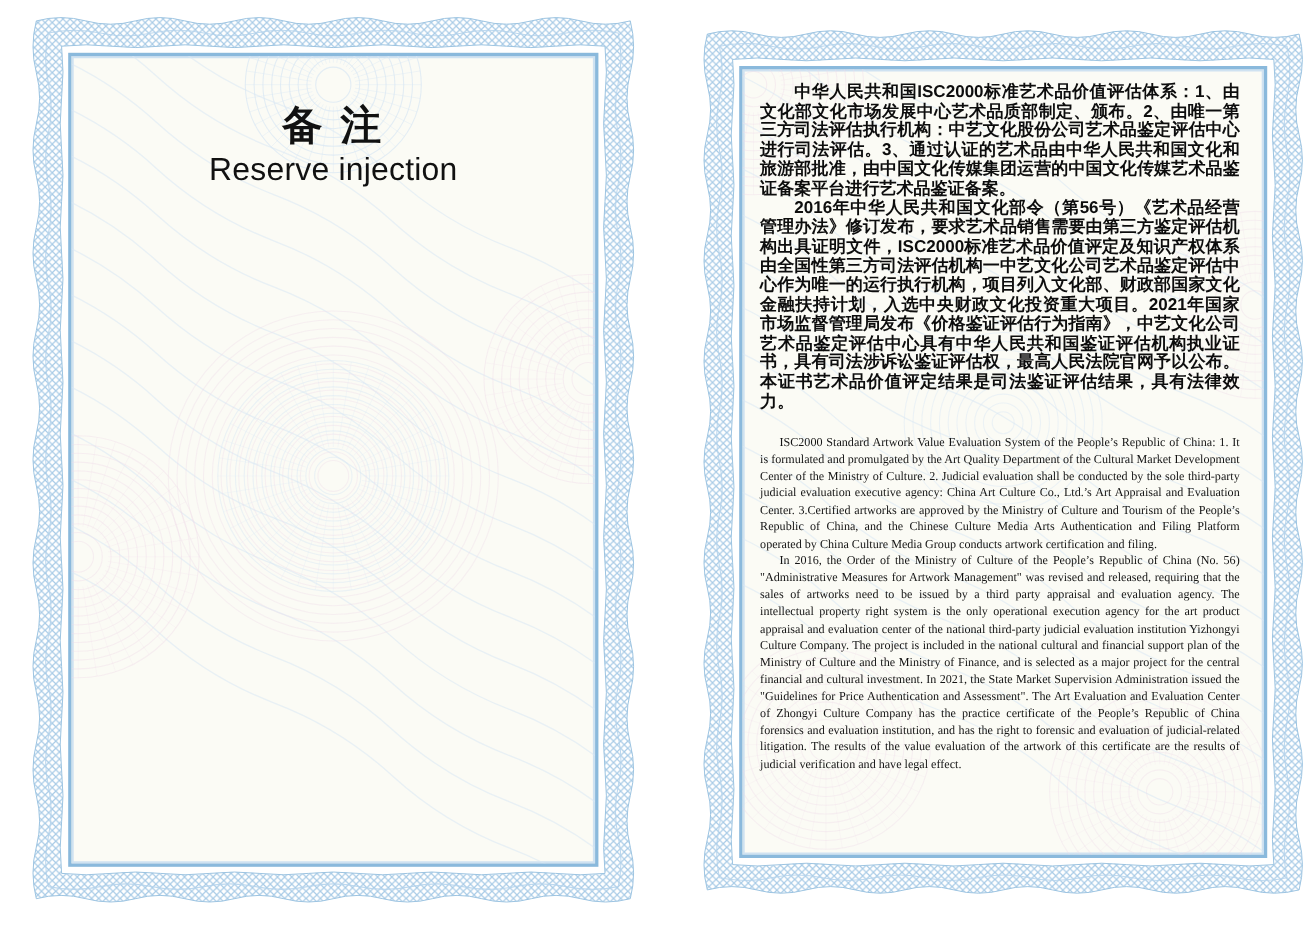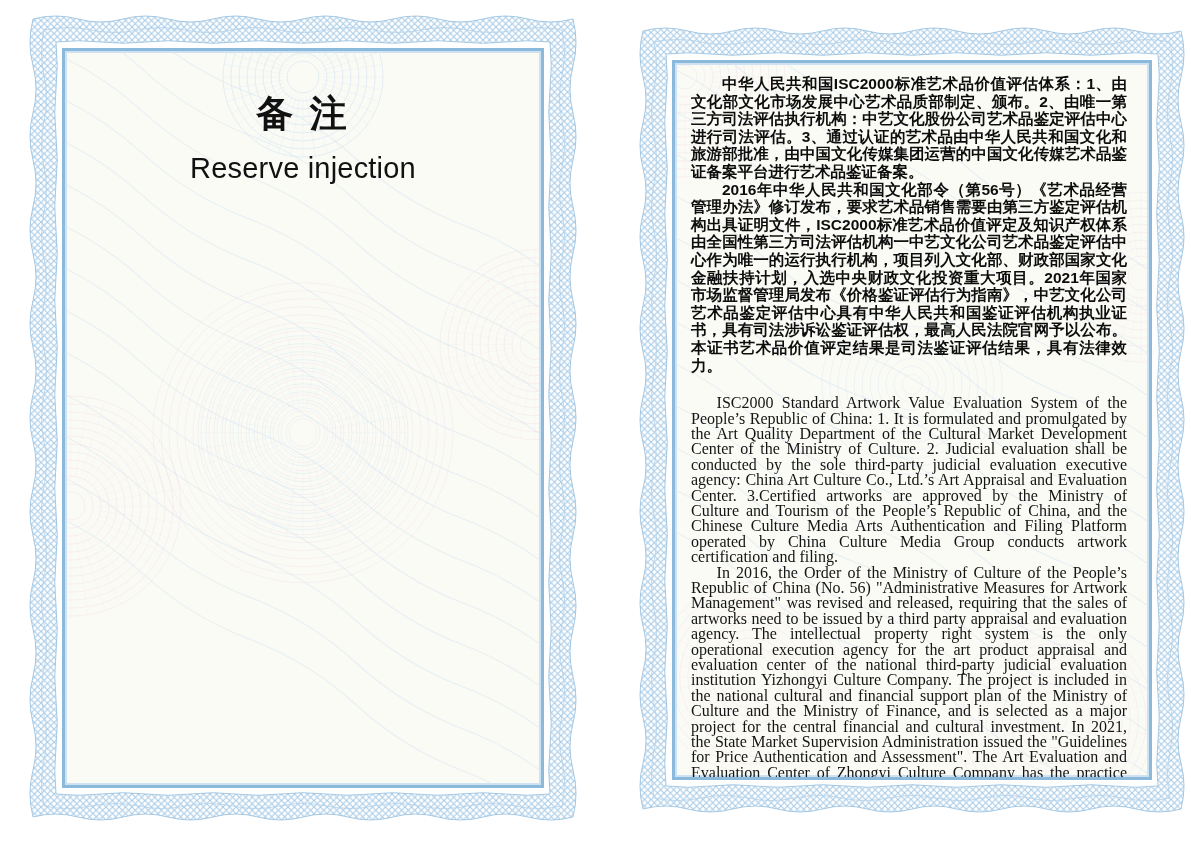--- a/index.html
+++ b/index.html
@@ -16,21 +16,21 @@
     box-shadow:inset 0 0 0 2px #cfe2f1;
     background:#fbfbf5;
     overflow:hidden;
   }
   .wm{position:absolute;left:0;top:0;width:100%;height:100%;z-index:0;pointer-events:none;}
   .content{position:relative;z-index:1;}
 
   
   .content-remarks{text-align:center;margin-top:42px;}
   .title-cn{
-    margin:16px;font-size:37px;font-weight:700;color:#111;
+    margin:3px;font-size:37px;font-weight:700;color:#111;
     letter-spacing:3px;line-height:1.15;
     font-family:"Liberation Sans","DejaVu Sans",sans-serif;
   }
   .title-en{
     font-size:29px;color:#111;margin-top:2px;letter-spacing:0.2px;
   }
 
   
   .content-text{padding:12px 22px 0 16px;}
   .cn-block p{
@@ -39,21 +39,21 @@
     font-weight:700;
     font-size:15.5px;line-height:17.6px;
     color:#0d0d0d;
     text-align:justify;
     text-indent:2em;
   }
   .en-block{margin-top:21px;}
   .en-block p{
     margin:0;
     font-family:"Liberation Serif","DejaVu Serif",serif;
-    font-size:16px;line-height:15.4px;
+    font-size:11px;line-height:15.4px;
     color:#141414;
     text-align:justify;
     text-indent:1.6em;
   }
 </style>
 </head>
 <body>
 
 <div>
 

